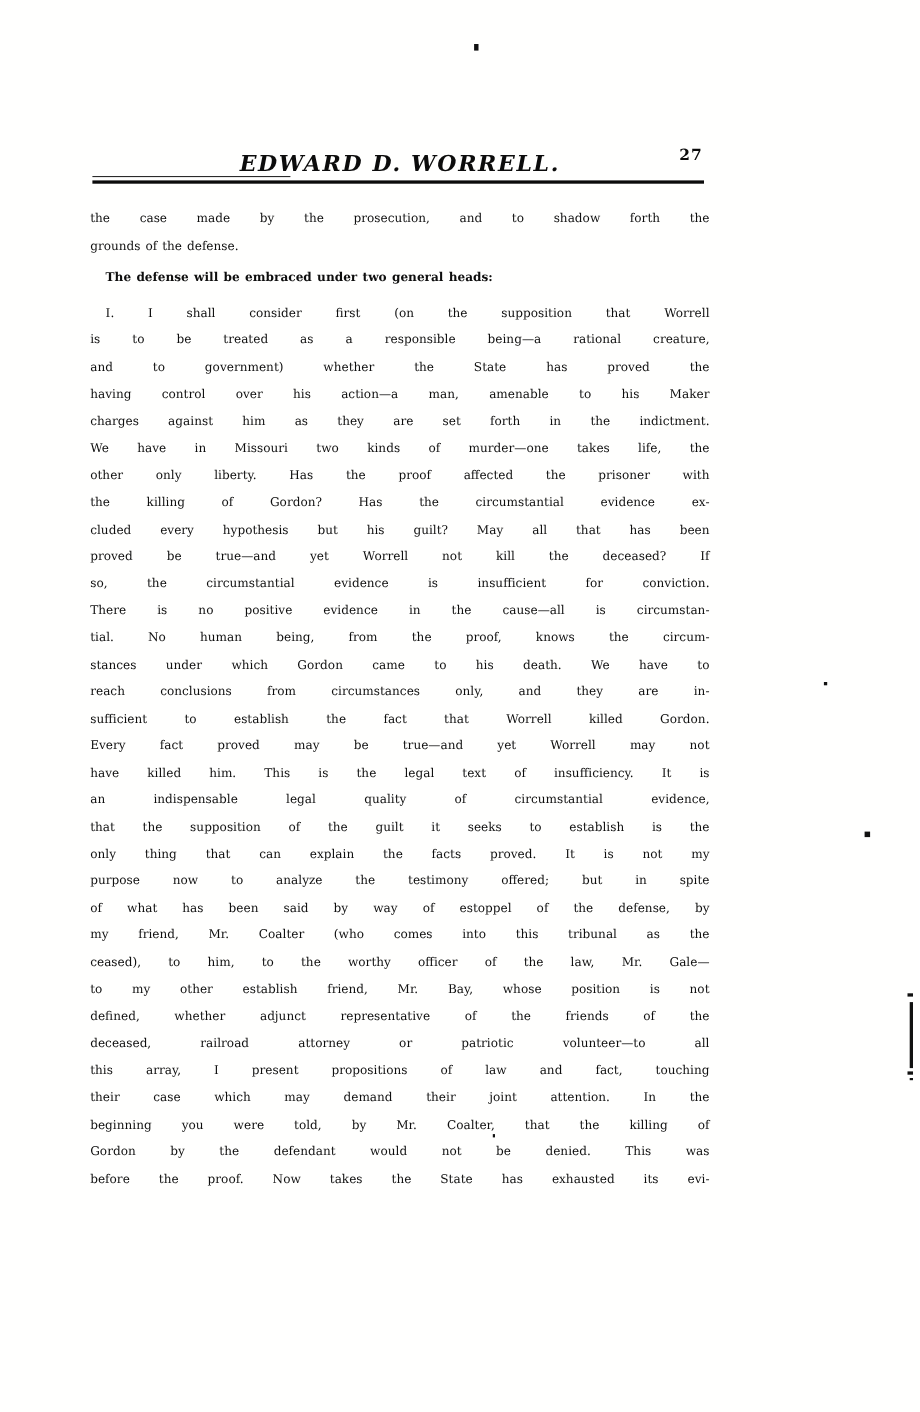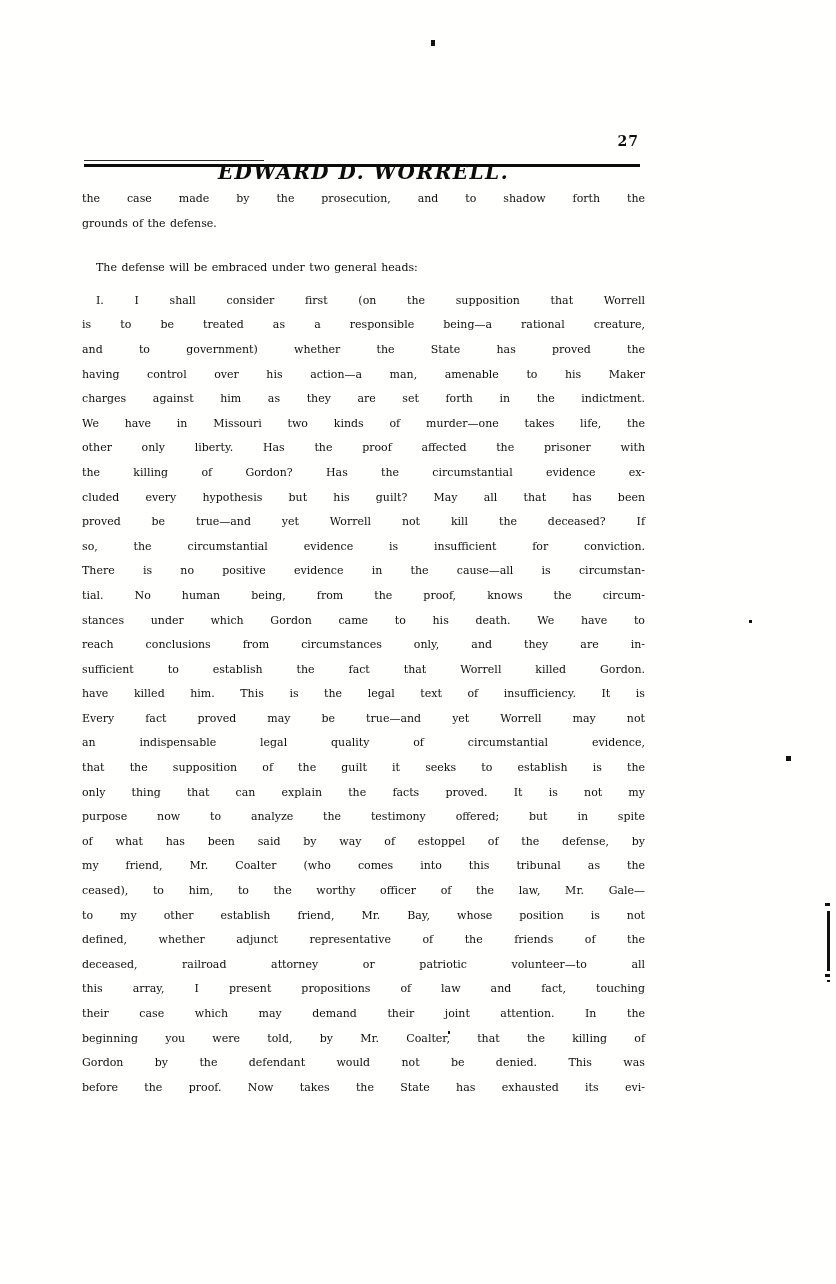--- a/index.html
+++ b/index.html
@@ -27,21 +27,20 @@
   }
   .head-title {
     display: block;
     width: 100%;
     text-align: center;
     font-style: italic;
     font-weight: bold;
     font-size: 20px;
     letter-spacing: 1.5px;
     color: #0c0c0c;
-    margin-top: 24px;
   }
   .page-num {
     position: absolute;
     right: 6px;
     top: -3px;
     font-weight: bold;
     font-size: 14px;
     letter-spacing: 1px;
     color: #0c0c0c;
   }
@@ -78,21 +77,21 @@
     text-align-last: justify;
     word-spacing: 1px;
     color: #0e0e0e;
   }
   .tline.end {
     text-align-last: left;
   }
   .tline.indent {
     text-indent: 14px;
   }
-  .para.p1 { margin-top: 20px; }
+  .para.p1 { margin-top: 4px; font-weight: bold; }
   .para.p2 { margin-top: 8px; }
 
   
   .speck {
     position: absolute;
     background: #111;
   }
   .speck-top        { left: 431px; top: 40px;  width: 4px; height: 6px; }
   .speck-right-1    { left: 749px; top: 620px; width: 3px; height: 3px; }
   .speck-right-2    { left: 786px; top: 756px; width: 5px; height: 5px; }
@@ -134,22 +133,22 @@
         <div class="tline">other only liberty.  Has the proof affected the prisoner with</div>
         <div class="tline">the killing of Gordon?  Has the circumstantial evidence ex-</div>
         <div class="tline">cluded every hypothesis but his guilt?  May all that has been</div>
         <div class="tline">proved be true—and yet Worrell not kill the deceased?  If</div>
         <div class="tline">so, the circumstantial evidence is insufficient for conviction.</div>
         <div class="tline">There is no positive evidence in the cause—all is circumstan-</div>
         <div class="tline">tial.  No human being, from the proof, knows the circum-</div>
         <div class="tline">stances under which Gordon came to his death.  We have to</div>
         <div class="tline">reach conclusions from circumstances only, and they are in-</div>
         <div class="tline">sufficient to establish the fact that Worrell killed Gordon.</div>
+        <div class="tline">Every fact proved may be true—and yet Worrell may not</div>
         <div class="tline">have killed him.  This is the legal text of insufficiency.  It is</div>
-        <div class="tline">Every fact proved may be true—and yet Worrell may not</div>
         <div class="tline">an indispensable legal quality of circumstantial evidence,</div>
         <div class="tline">that the supposition of the guilt it seeks to establish is the</div>
         <div class="tline">only thing that can explain the facts proved.  It is not my</div>
         <div class="tline">purpose now to analyze the testimony offered; but in spite</div>
         <div class="tline">of what has been said by way of estoppel of the defense, by</div>
         <div class="tline">my friend, Mr. Coalter (who comes into this tribunal as the</div>
         <div class="tline">ceased), to him, to the worthy officer of the law, Mr. Gale—</div>
         <div class="tline">to my other establish friend, Mr. Bay, whose position is not</div>
         <div class="tline">defined, whether adjunct representative of the friends of the</div>
         <div class="tline">deceased, railroad attorney or patriotic volunteer—to all</div>

